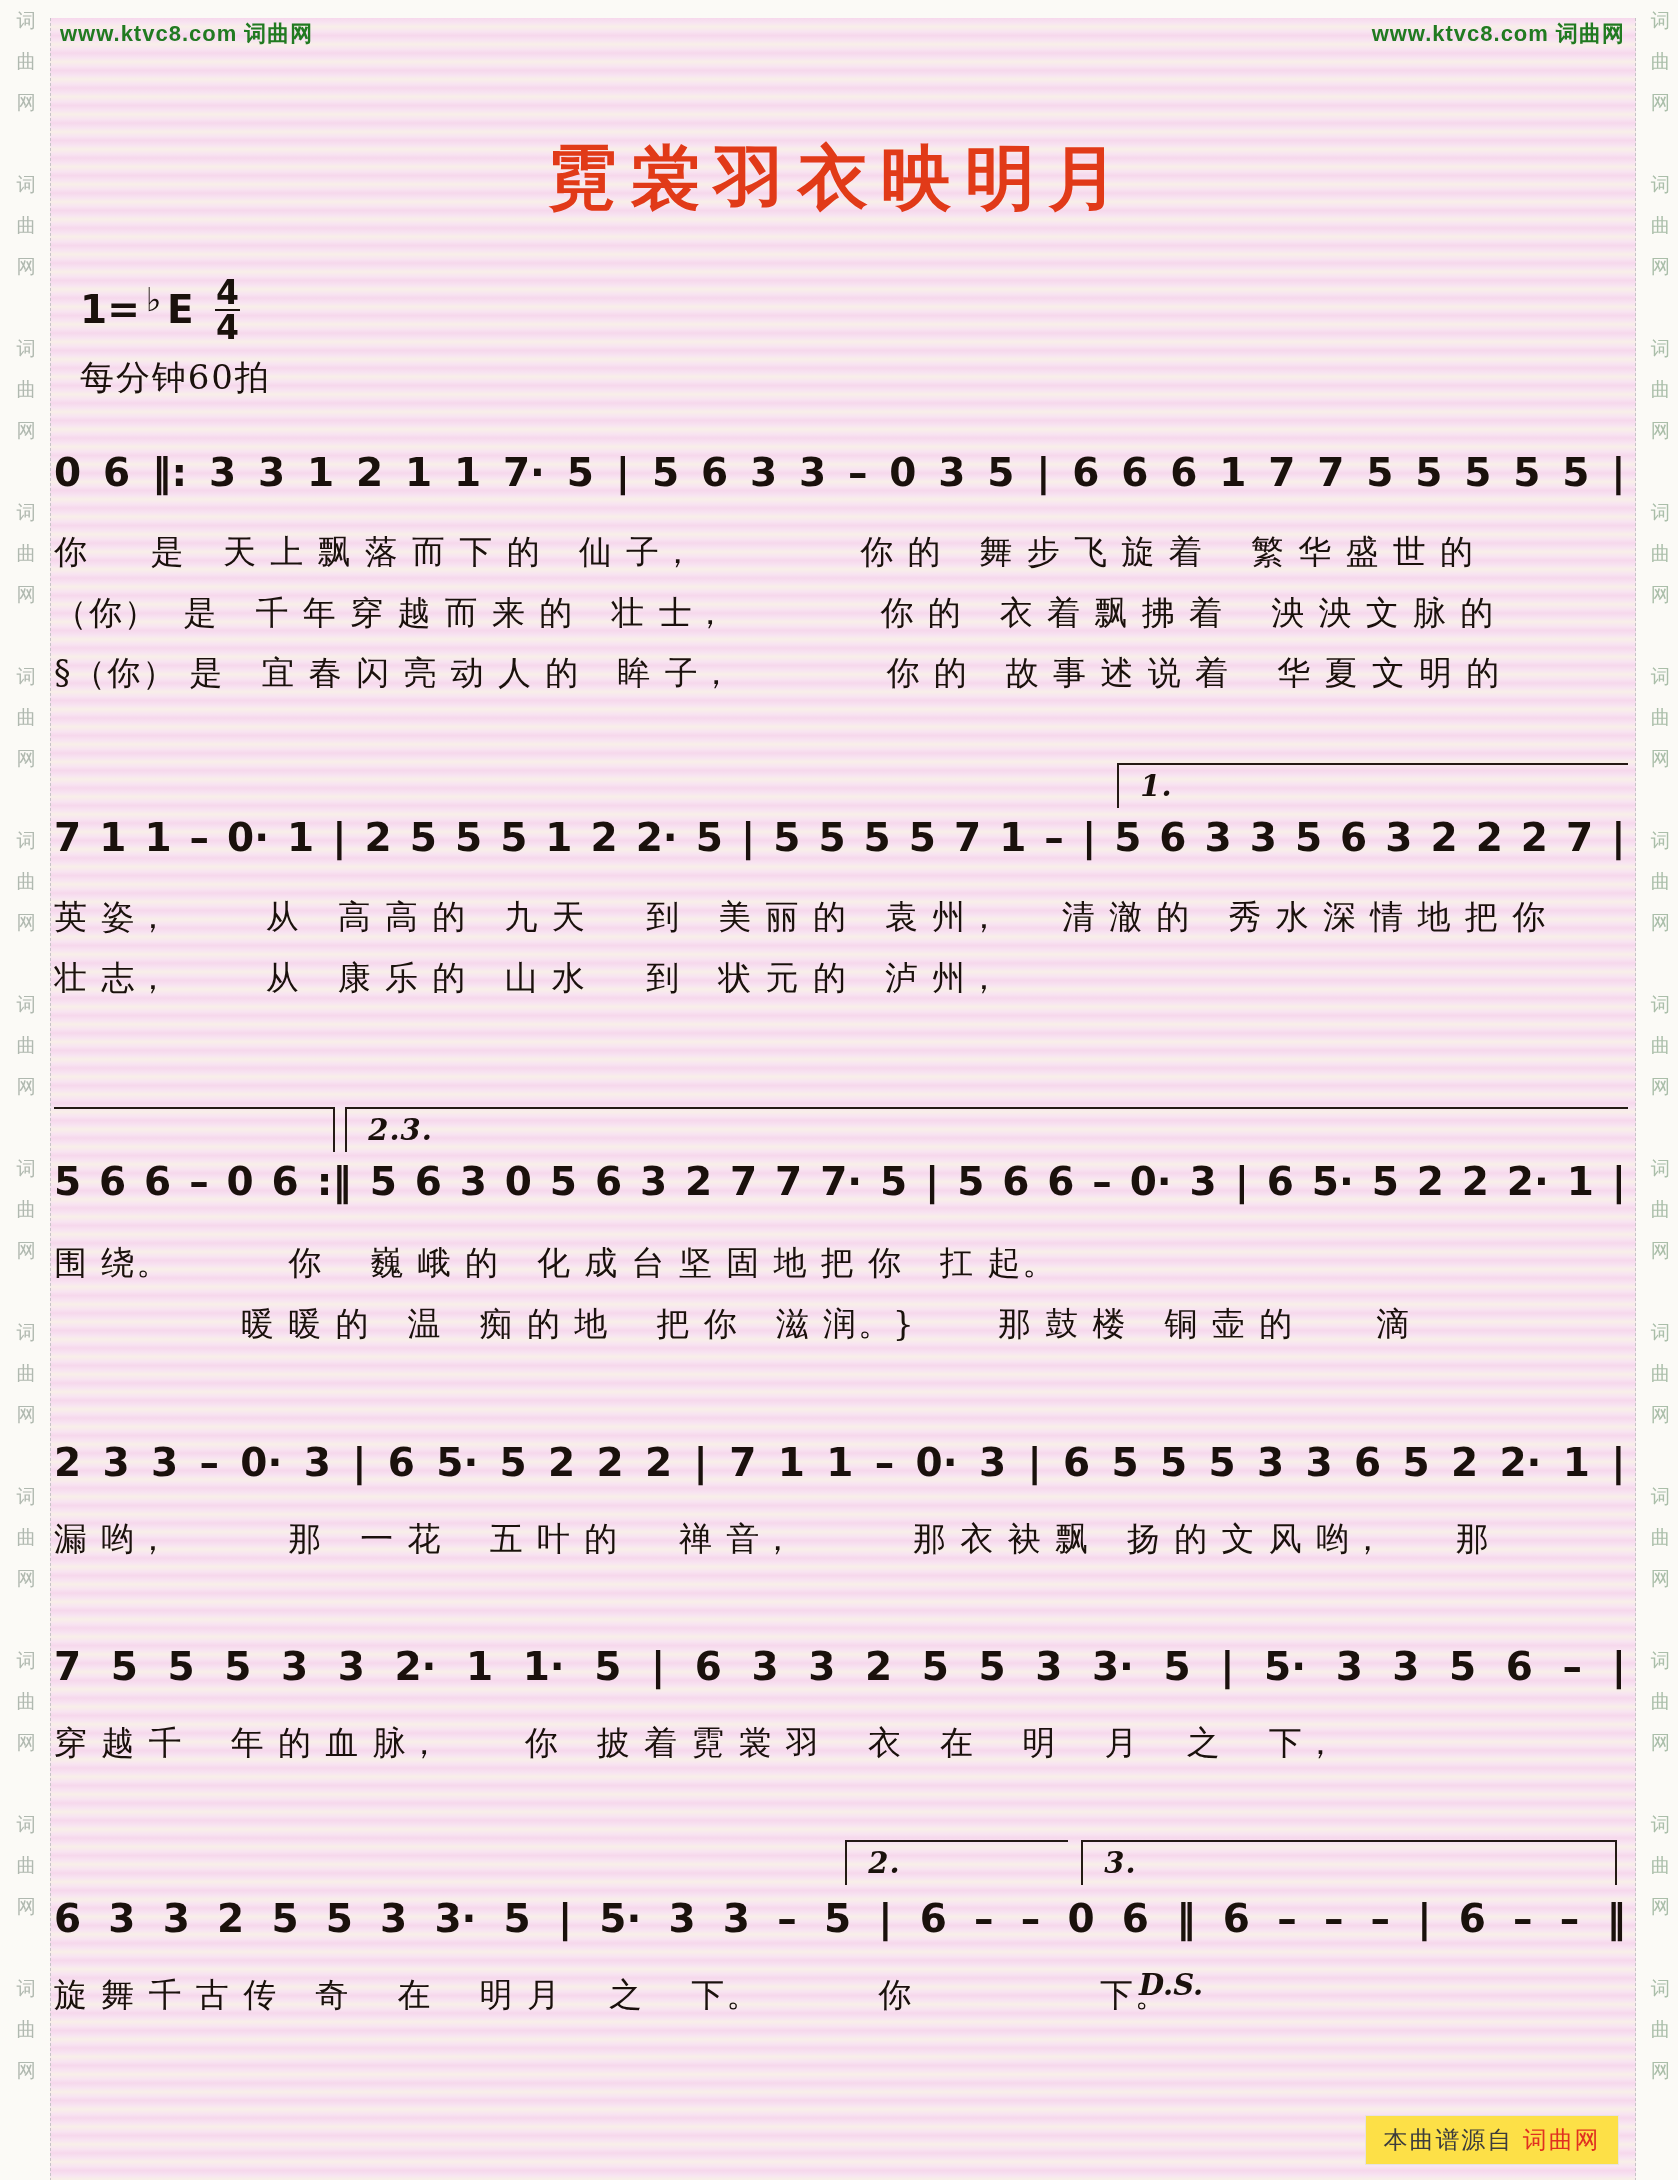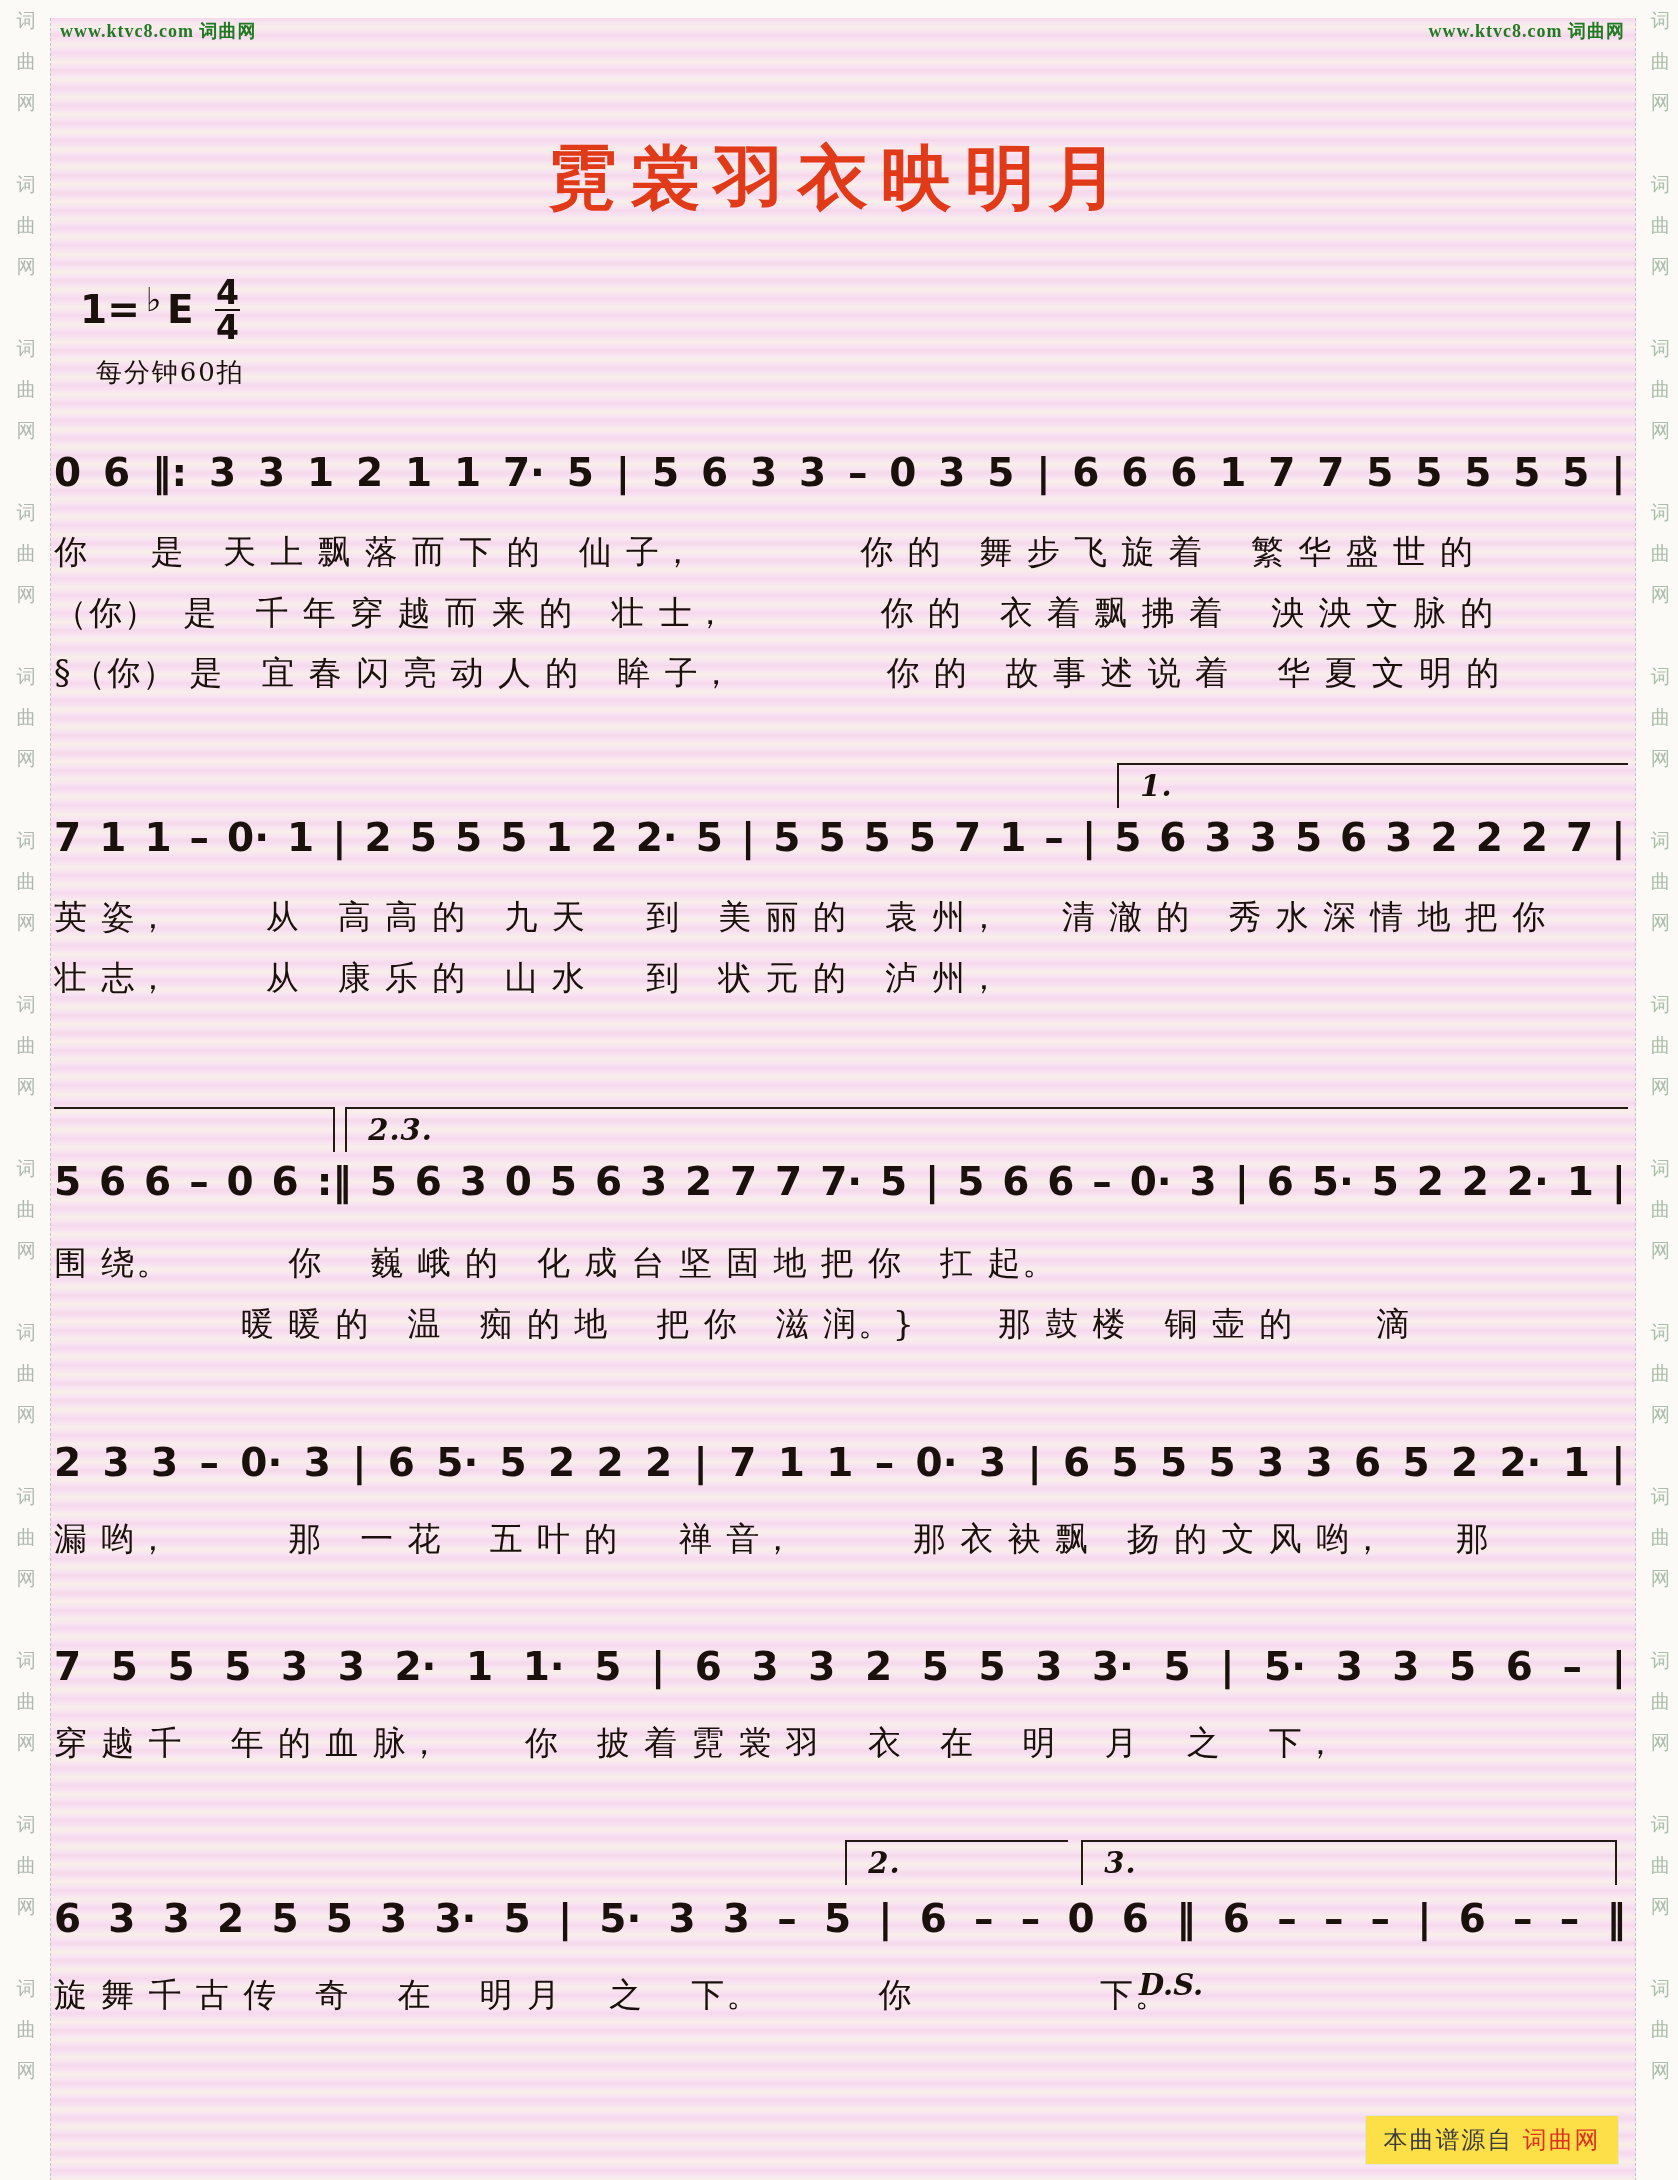--- a/index.html
+++ b/index.html
@@ -7,32 +7,32 @@
         font-family:"DejaVu Serif","Liberation Serif",serif;color:#1a110c;}
   
   .sheet{position:absolute;left:50px;top:17.5px;width:1584px;height:2163px;
          background:repeating-linear-gradient(180deg,#f6d8ec 0px,#f8e4f1 4.9px,#f8efe8 8.7px,#f8e4f1 13.6px,#f6d8ec 17.5px);
          border-left:1.9px dashed #c6c3c6;border-right:1.9px dashed #c6c3c6;}
   
   .sidecol{position:absolute;top:0;width:33px;font-family:"DejaVu Sans","Liberation Sans",sans-serif;
            font-size:19.4px;line-height:41px;text-align:center;white-space:pre-line;color:#a4aea4;opacity:.85;}
   .sidecol.left{left:9.7px;}
   .sidecol.right{left:1644px;color:#9cb49c;}
-  .wmurl{position:absolute;top:19.4px;font-family:Liberation Serif, serif;
-         font-size:18px;font-weight:bold;color:#217a21;letter-spacing:1px;}
+  .wmurl{position:absolute;top:19.4px;font-family:Liberation Sans, sans-serif;
+         font-size:22px;font-weight:bold;color:#217a21;letter-spacing:1px;}
   .wmurl.tl{left:60px;} .wmurl.tr{right:54px;}
   .title{position:absolute;left:0;right:0;top:132px;text-align:center;
          font-size:70px;font-weight:bold;letter-spacing:13.6px;color:#e13a18;}
   .keysig{position:absolute;left:80px;top:278px;font-family:"DejaVu Sans","Liberation Sans",sans-serif;
           font-weight:bold;font-size:39px;display:flex;align-items:center;gap:5.8px;}
   .keysig .flat{font-size:33px;transform:translateY(-9.7px);}
   .frac{display:inline-flex;flex-direction:column;align-items:center;margin-left:15.5px;
         font-size:33px;line-height:29px;}
   .frac .bar{width:25px;border-top:2.9px solid #1a110c;margin:1.9px 0;}
-  .tempo{position:absolute;left:96px;top:355px;font-size:26px;letter-spacing:1.9px;}
+  .tempo{position:absolute;left:80px;top:355px;font-size:34px;letter-spacing:1.9px;}
   .credits{position:absolute;right:72px;top:309px;text-align:right;font-size:29px;line-height:41px;
            letter-spacing:3.9px;white-space:pre;}
   
   .system{position:absolute;left:54px;width:1572px;}
   .notes{display:flex;justify-content:space-between;align-items:flex-end;width:100%;
          font-family:"DejaVu Sans","Liberation Sans",sans-serif;font-weight:bold;
          font-size:39px;line-height:49px;white-space:pre;}
   .notes .tok{display:inline-block;}
   .lyr{position:absolute;left:0;width:100%;font-size:33px;line-height:41px;white-space:pre;
        letter-spacing:1.9px;}

